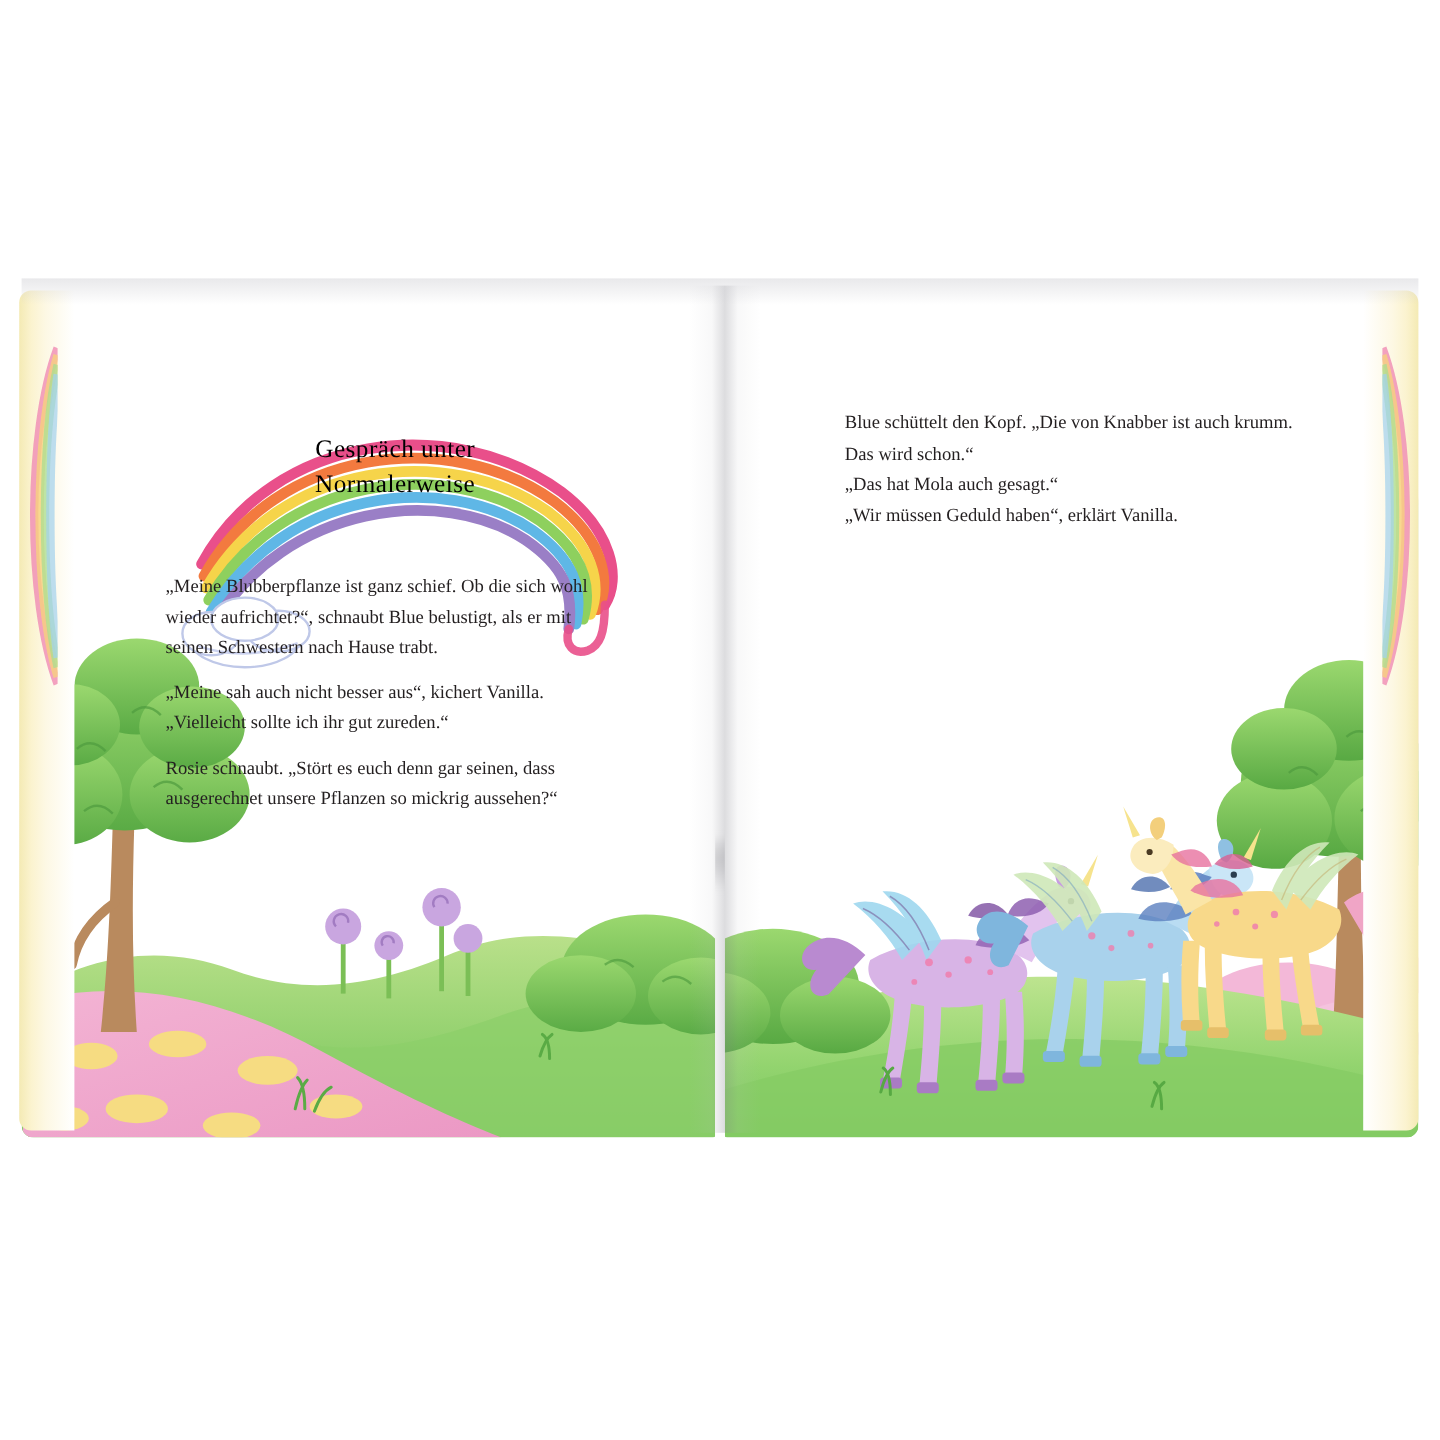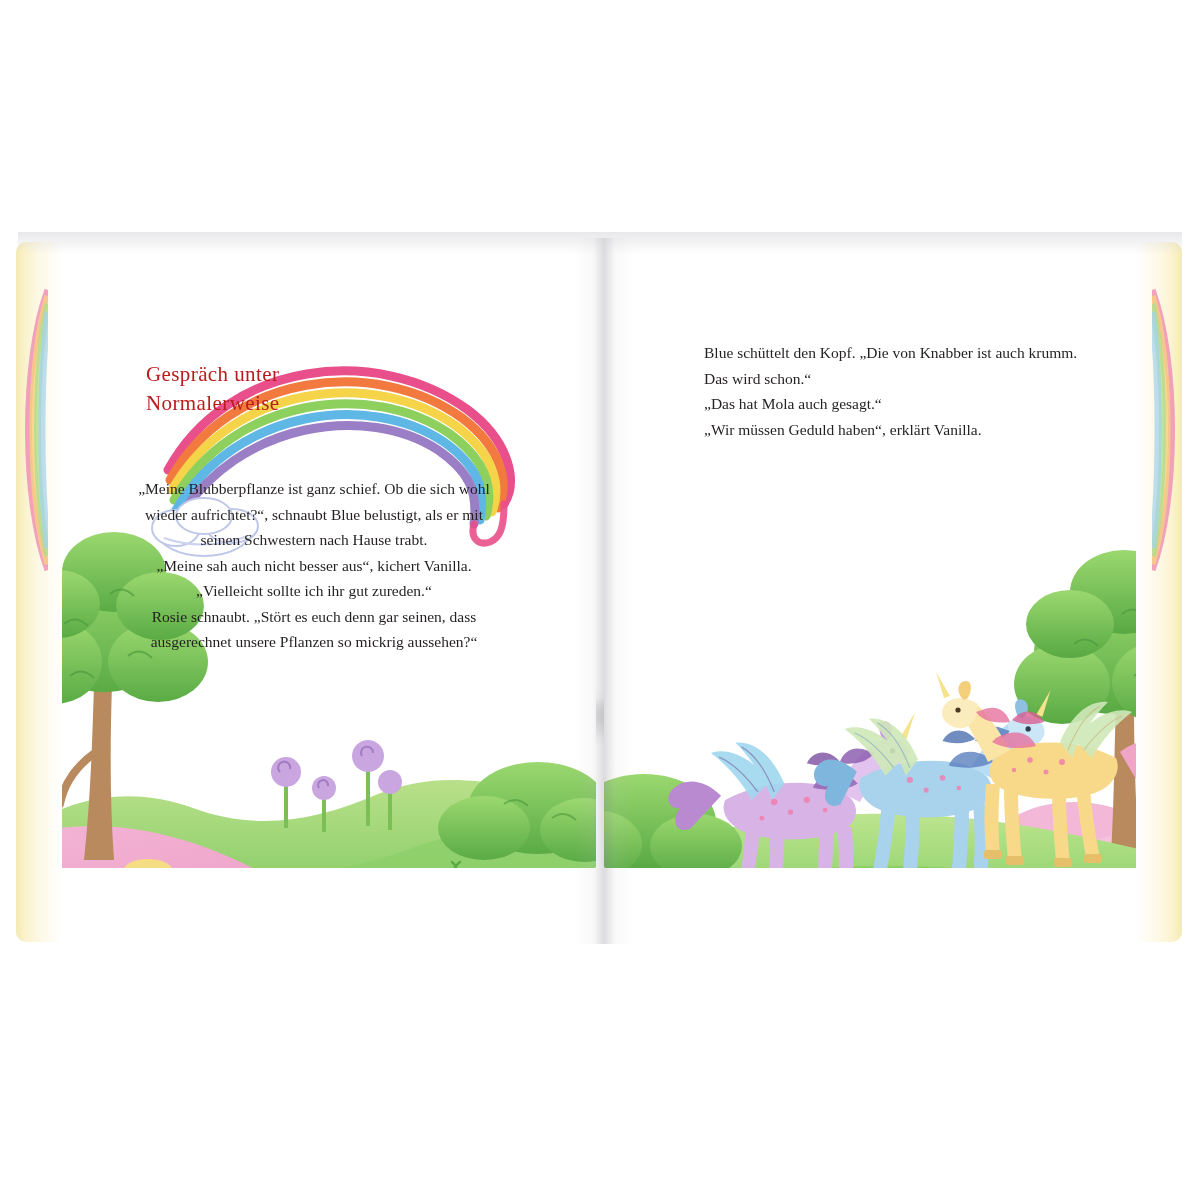--- a/index.html
+++ b/index.html
@@ -38,21 +38,21 @@
     width: 1100px;
     height: 40px;
     background: radial-gradient(ellipse at 50% 40%, rgba(120,120,125,0.30) 0%, rgba(150,150,155,0.12) 55%, rgba(255,255,255,0) 78%);
     filter: blur(4px);
   }
 
   .page {
     position: absolute;
     top: 0;
     width: 578px;
-    height: 636px;
+    height: 716px;
     background: #ffffff;
     overflow: hidden;
   }
   .page.left  { left: 0; border-radius: 10px 2px 2px 10px; }
   .page.right { left: 586px; border-radius: 2px 10px 10px 2px; }
 
   
   .edge {
     position: absolute;
     top: 10px;
@@ -117,41 +117,41 @@
     font-family: "Liberation Serif", serif;
     color: #231f20;
     font-size: 15.5px;
     line-height: 25.5px;
     z-index: 4;
   }
   .left-text {
     left: 120px;
     top: 244px;
     width: 352px;
-    text-align: center;
+    text-align: left;
   }
   .left-text p { margin: 0; }
-  .left-text p + p { margin-top: 0; }
+  .left-text p + p { margin-top: 12px; }
 
   .right-text {
     left: 100px;
     top: 108px;
     width: 392px;
     text-align: left;
   }
   .right-text p { margin: 0; }
 
   
   .chapter-title {
     position: absolute;
     left: 128px;
     top: 128px;
     width: 250px;
-    text-align: left;
-    color: #b91c1c;
+    text-align: right;
+    color: #000000;
     font-family: "Liberation Serif", serif;
     font-size: 21px;
     line-height: 29px;
     letter-spacing: .4px;
     z-index: 5;
   }
 
   
   svg { display: block; }
 </style>

